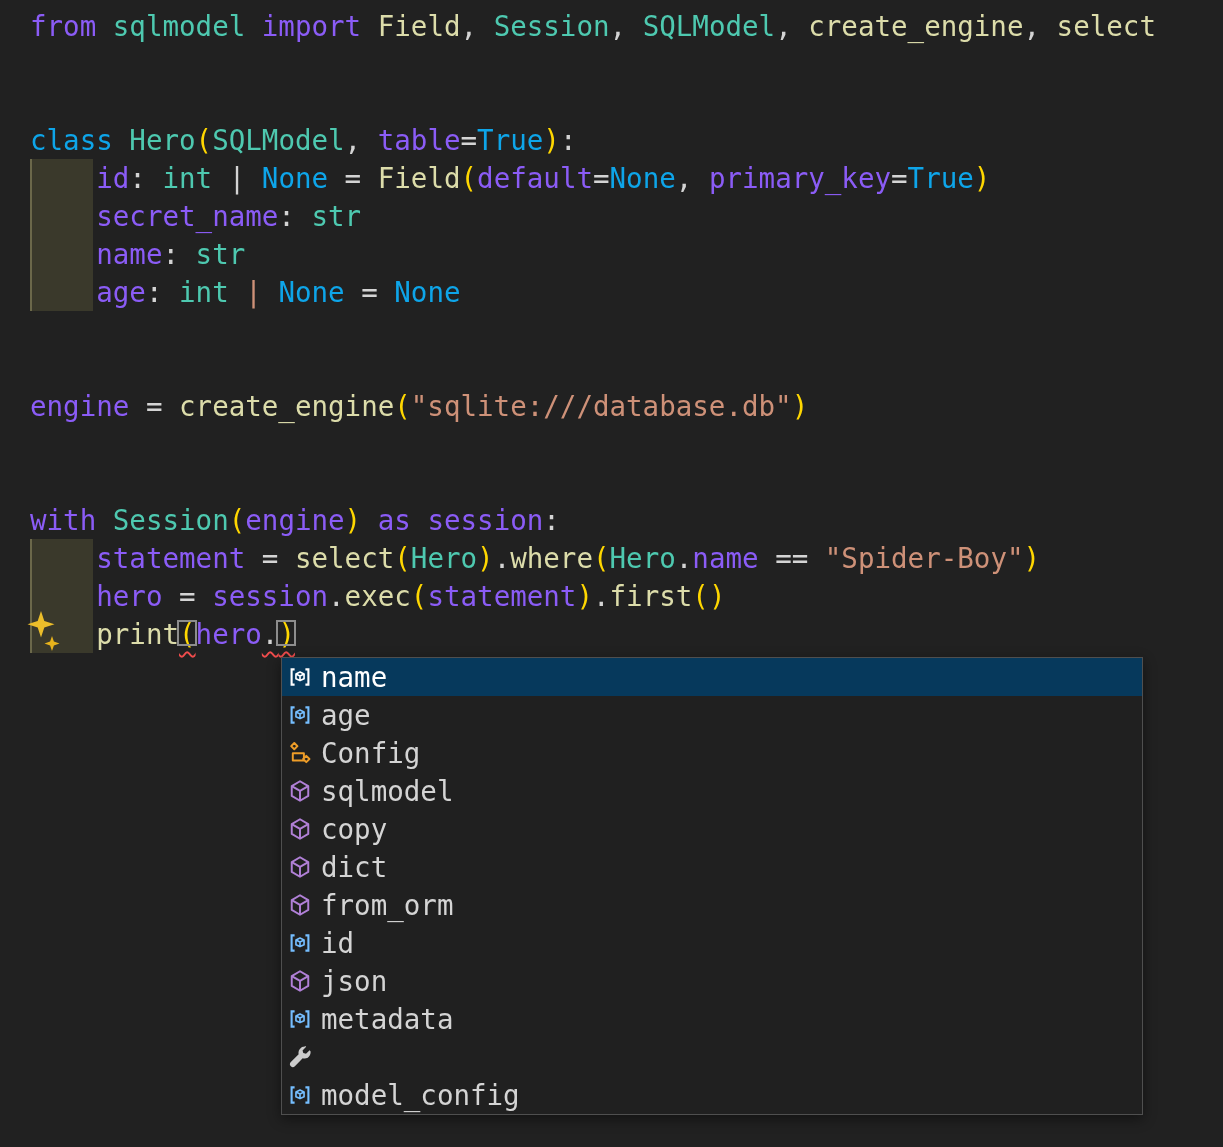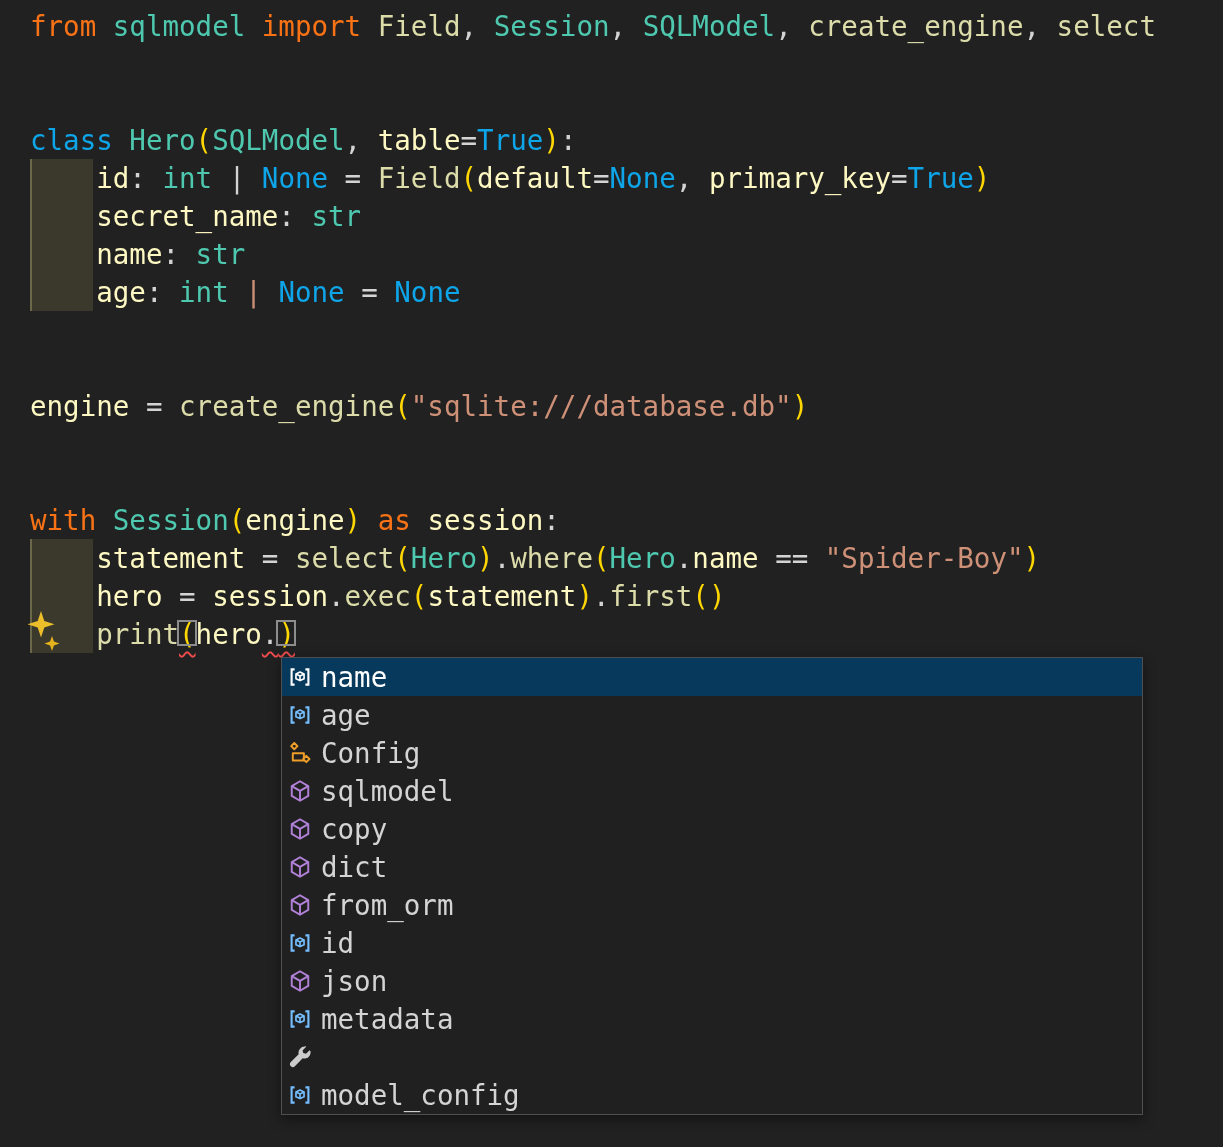--- a/index.html
+++ b/index.html
@@ -20,25 +20,25 @@
   }
   #indent-block-class{top:159px;height:152px;}
   #indent-block-with{top:539px;height:114px;}
 
   
   #code{
     position:absolute;left:30px;top:7px;
     font-size:27.5px;color:#d4d4d4;
   }
   .line{height:38px;line-height:38px;white-space:pre;}
-  .c-k{color:#f97316;text-align:center;}  
+  .c-k{color:#8b5cf6;text-align:center;}  
   .c-b{color:#0ea5e9;}  
   .c-t{color:#4ec9b0;}  
   .c-f{color:#dcdcaa;}  
-  .c-v{color:#fef9c3;}  
+  .c-v{color:#8b5cf6;}  
   .c-p{color:#d4d4d4;}  
   .c-g{color:#ffd700;}  
   .c-s{color:#ce9178;}  
   .c-o{color:#ce9178;}  
   .match{position:relative;}
   .match::after{
     content:'';position:absolute;left:-2px;right:-1px;top:2px;bottom:4px;
     border:2px solid #8d8d8d;pointer-events:none;
   }
   .err{

